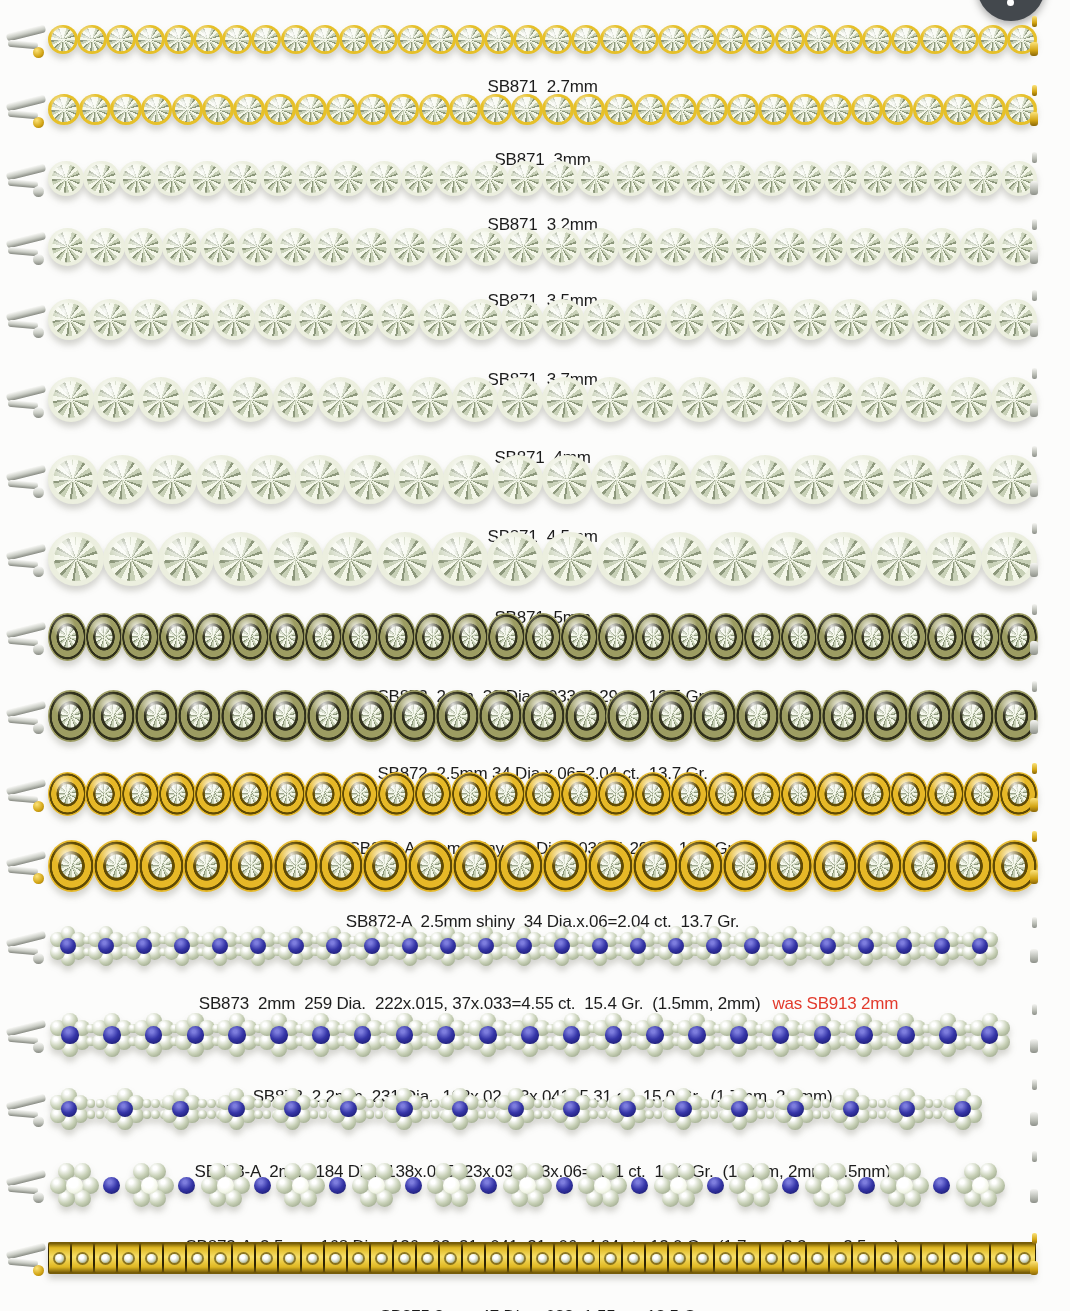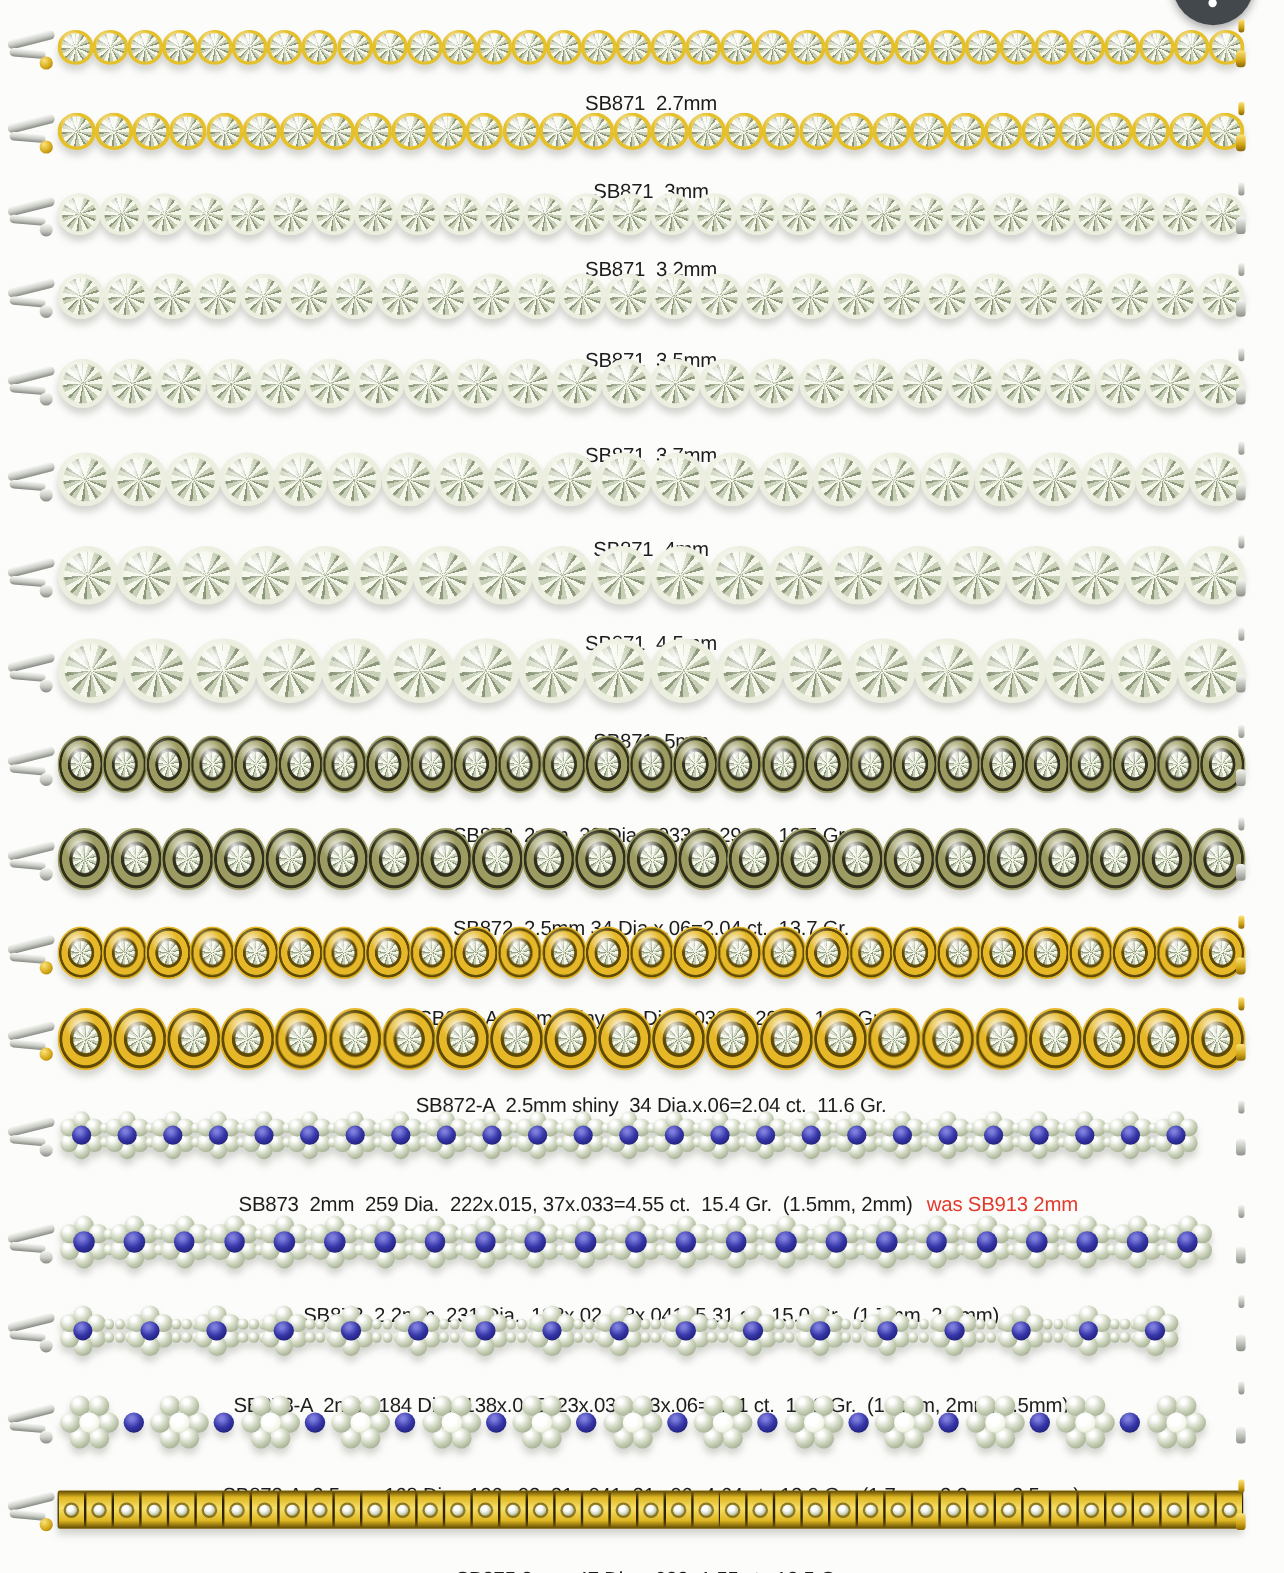--- a/index.html
+++ b/index.html
@@ -537,21 +537,21 @@
           <b class="lk lk-oval" style="left: 808.4px; top: 0px; width: 46.9px; height: 52px;"></b>
           <b class="lk lk-oval" style="left: 853.3px; top: 0px; width: 46.9px; height: 52px;"></b>
           <b class="lk lk-oval" style="left: 898.2px; top: 0px; width: 46.9px; height: 52px;"></b>
           <b class="lk lk-oval" style="left: 943.1px; top: 0px; width: 46.9px; height: 52px;"></b>
         </div>
     <div class="rclasp gold" style="left: 1030px; top: 840px; height: 52px;">
       <i class="pin"></i>
       <i class="knob"></i>
     </div>
     <div class="caption" style="top: 892px;">
-      <span class="cap-main">SB872-A  2.5mm shiny  34 Dia.x.06=2.04 ct.  11.6 Gr.</span><span class="cap-note"></span>
+      <span class="cap-main">SB872-A  2.5mm shiny  34 Dia.x.06=2.04 ct.  13.7 Gr.</span><span class="cap-note"></span>
     </div>
   </div>
       <div class="row">
     <div class="clasp" style="left: 6px; top: 929px;">
       <i class="t1"></i>
       <i class="t2"></i>
       <i class="bead"></i>
     </div>
     <div class="chain" style="left: 48px; top: 926px; width: 988px; height: 40px;">
           <i class="dot dm" style="left: 23.3px; top: 18.8px; width: 14.8px; height: 14.8px;"></i>

